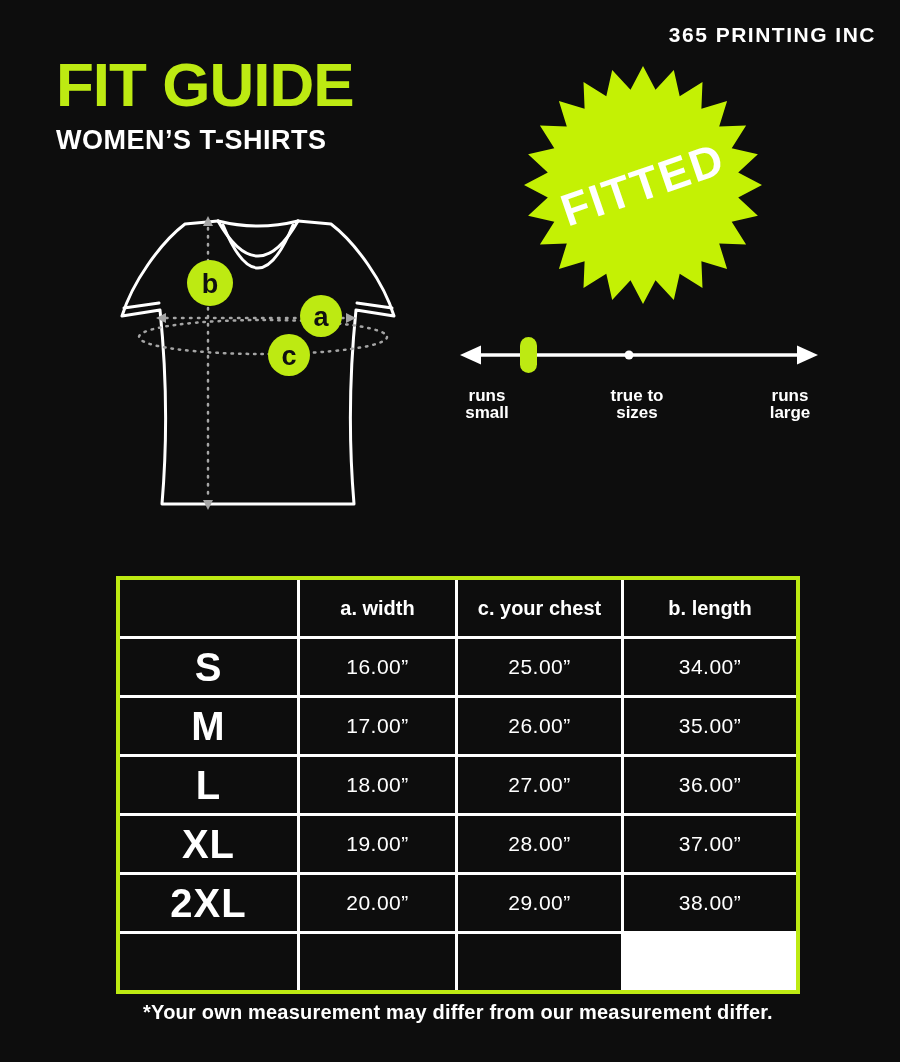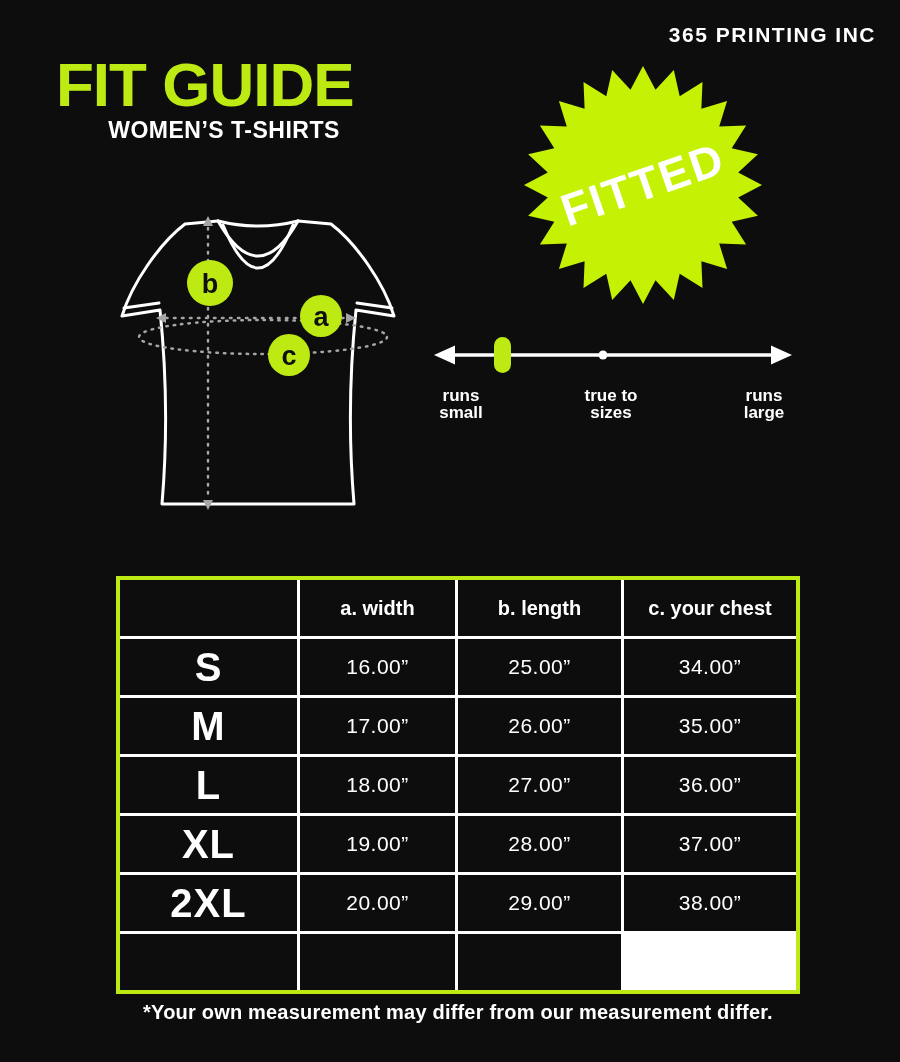--- a/index.html
+++ b/index.html
@@ -24,41 +24,41 @@
   }
 
   
   .title-block{position:absolute;left:56px;top:54px;width:336px;}
   .page-title{
     margin:0;color:var(--accent);
     font-size:62px;font-weight:bold;letter-spacing:-1px;line-height:1.0;
     white-space:nowrap;
   }
   .page-subtitle{
-    margin-top:1px;text-align:center;
-    font-size:23px;font-weight:bold;letter-spacing:0.5px;white-space:nowrap;
+    margin-top:9px;text-align:left;
+    font-size:27px;font-weight:bold;letter-spacing:0.5px;white-space:nowrap;
   }
 
   
   .badge{position:absolute;left:522px;top:64px;width:242px;height:242px;}
   .badge svg{position:absolute;left:0;top:0;}
   .badge-label{
     position:absolute;inset:0;display:flex;align-items:center;justify-content:center;
     transform:rotate(-19deg);
     font-size:45px;font-weight:bold;letter-spacing:2px;color:var(--white);
   }
 
   
   .tshirt{position:absolute;left:100px;top:198px;width:330px;height:330px;}
   .tshirt text{
     font-family:"Liberation Sans",sans-serif;font-weight:bold;font-size:27px;
   }
 
   
-  .fit-scale{position:absolute;left:424px;top:330px;width:380px;height:112px;}
+  .fit-scale{position:absolute;left:450px;top:330px;width:380px;height:112px;}
   .fit-scale svg{position:absolute;left:0;top:0;}
   .scale-label{
     position:absolute;top:57px;transform:translateX(-50%);
     text-align:center;font-size:17px;font-weight:bold;line-height:17px;white-space:nowrap;
   }
   .lbl-left{left:37px;}
   .lbl-mid{left:187px;}
   .lbl-right{left:340px;}
 
   
@@ -153,22 +153,22 @@
     </div>
     <div class="scale-label lbl-right">
       <div>runs</div>
       <div>large</div>
     </div>
   </div>
 
   <div class="size-table">
     <div class="cell hdr"></div>
     <div class="cell hdr">a. width</div>
+    <div class="cell hdr">c. your chest</div>
     <div class="cell hdr">b. length</div>
-    <div class="cell hdr">c. your chest</div>
 
     <div class="cell rowlabel">S</div>
     <div class="cell val">16.00”</div>
     <div class="cell val">25.00”</div>
     <div class="cell val">34.00”</div>
 
     <div class="cell rowlabel">M</div>
     <div class="cell val">17.00”</div>
     <div class="cell val">26.00”</div>
     <div class="cell val">35.00”</div>

